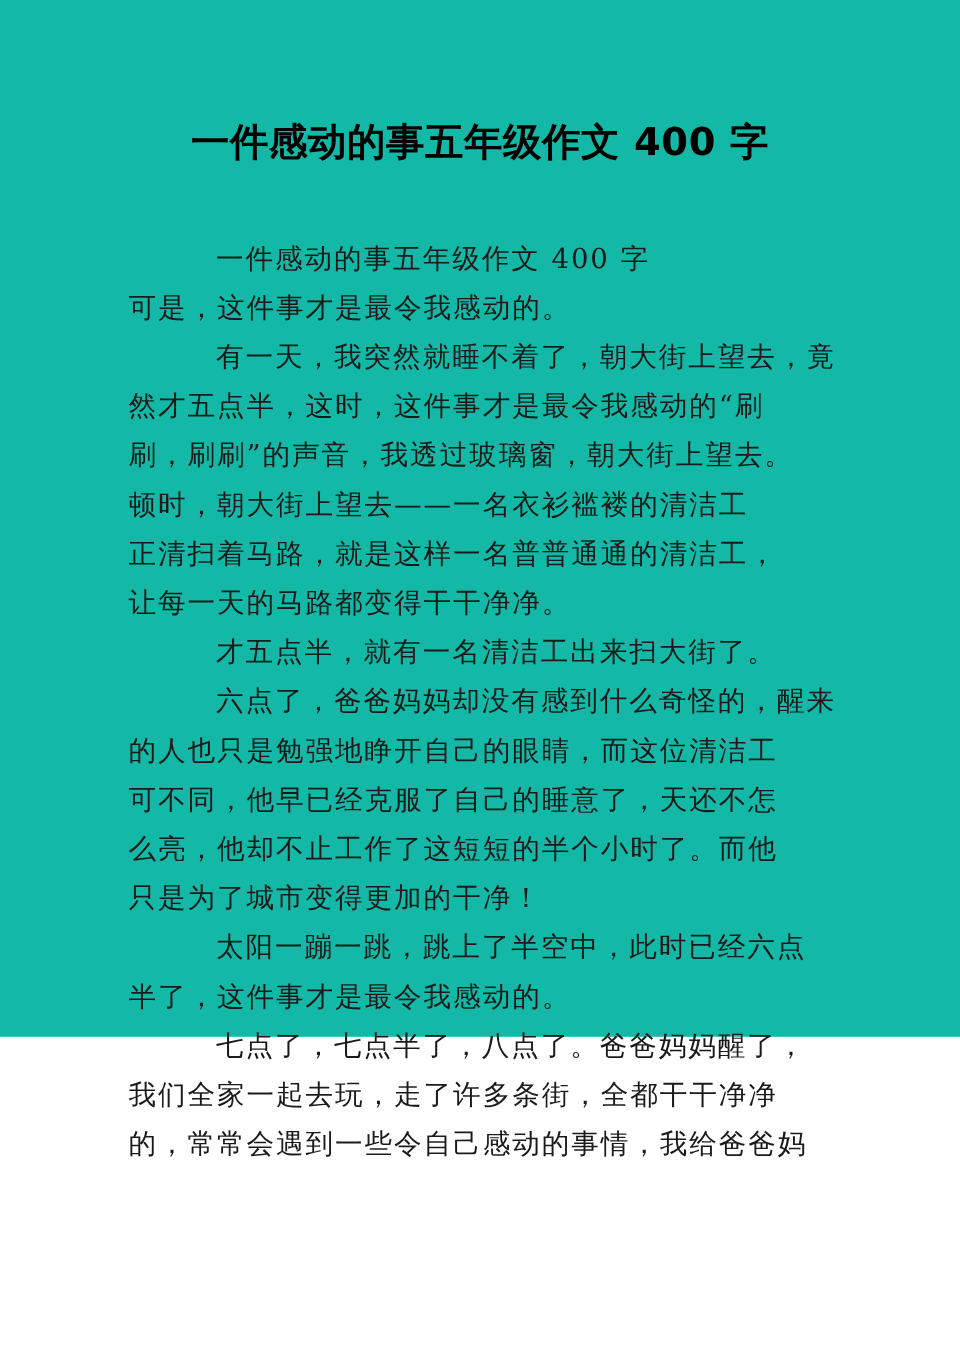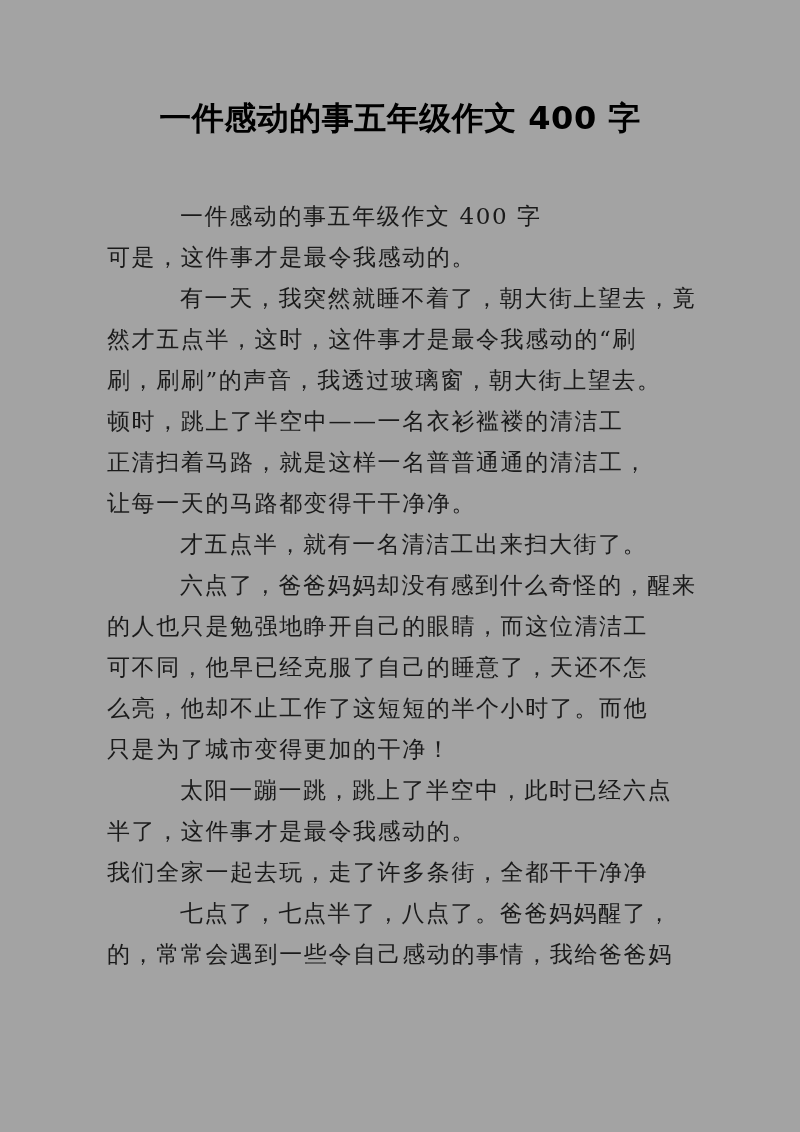--- a/index.html
+++ b/index.html
@@ -12,22 +12,22 @@
       height: 1132px;
       position: relative;
       overflow: hidden;
       color: #111111;
     }
     .page {
       position: absolute;
       left: 0;
       top: 0;
       width: 800px;
-      height: 1132px;
-      background: #a3a3a3;
+      height: 864px;
+      background: #14b8a6;
     }
     .doc-title {
       position: absolute;
       left: 0;
       top: 96px;
       width: 800px;
       text-align: center;
       font-family: "DejaVu Sans", "Liberation Sans", sans-serif;
       font-weight: bold;
       font-size: 32px;
@@ -61,28 +61,28 @@
 
 <div class="page">
   <h1 class="doc-title">一件感动的事五年级作文 400 字</h1>
 
   <div class="body-text">
     <span class="line indent">一件感动的事五年级作文 400 字</span>
     <span class="line">可是，这件事才是最令我感动的。</span>
     <span class="line indent">有一天，我突然就睡不着了，朝大街上望去，竟</span>
     <span class="line">然才五点半，这时，这件事才是最令我感动的“刷</span>
     <span class="line">刷，刷刷”的声音，我透过玻璃窗，朝大街上望去。</span>
-    <span class="line">顿时，跳上了半空中——一名衣衫褴褛的清洁工</span>
+    <span class="line">顿时，朝大街上望去——一名衣衫褴褛的清洁工</span>
     <span class="line">正清扫着马路，就是这样一名普普通通的清洁工，</span>
     <span class="line">让每一天的马路都变得干干净净。</span>
     <span class="line indent">才五点半，就有一名清洁工出来扫大街了。</span>
     <span class="line indent">六点了，爸爸妈妈却没有感到什么奇怪的，醒来</span>
     <span class="line">的人也只是勉强地睁开自己的眼睛，而这位清洁工</span>
     <span class="line">可不同，他早已经克服了自己的睡意了，天还不怎</span>
     <span class="line">么亮，他却不止工作了这短短的半个小时了。而他</span>
     <span class="line">只是为了城市变得更加的干净！</span>
     <span class="line indent">太阳一蹦一跳，跳上了半空中，此时已经六点</span>
     <span class="line">半了，这件事才是最令我感动的。</span>
+    <span class="line indent">七点了，七点半了，八点了。爸爸妈妈醒了，</span>
     <span class="line">我们全家一起去玩，走了许多条街，全都干干净净</span>
-    <span class="line indent">七点了，七点半了，八点了。爸爸妈妈醒了，</span>
     <span class="line">的，常常会遇到一些令自己感动的事情，我给爸爸妈</span>
   </div>
 </div>
 
 </body></html>

